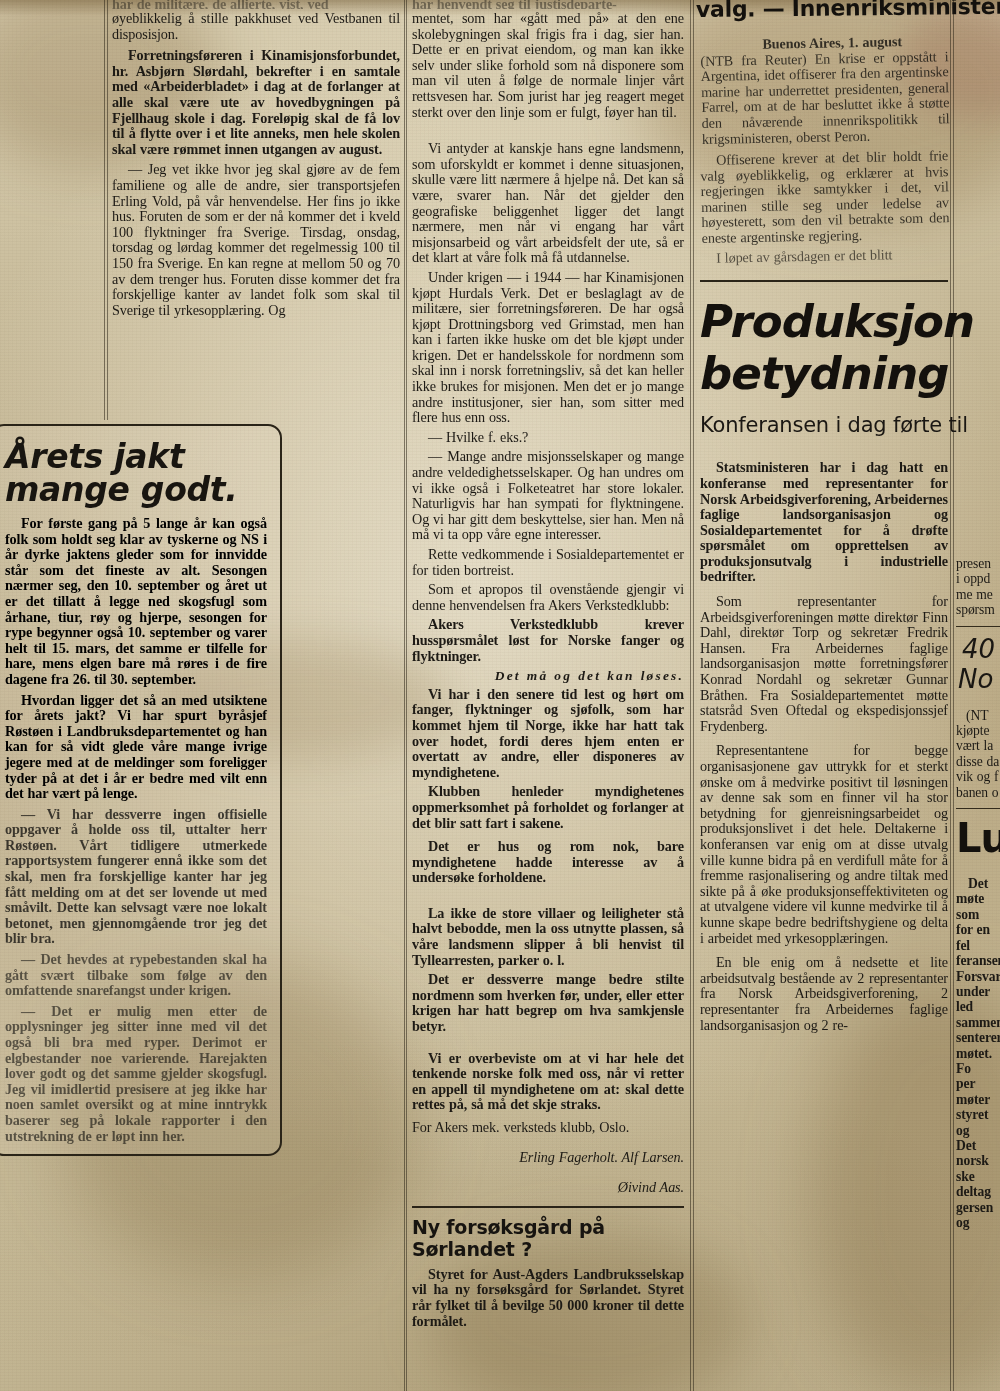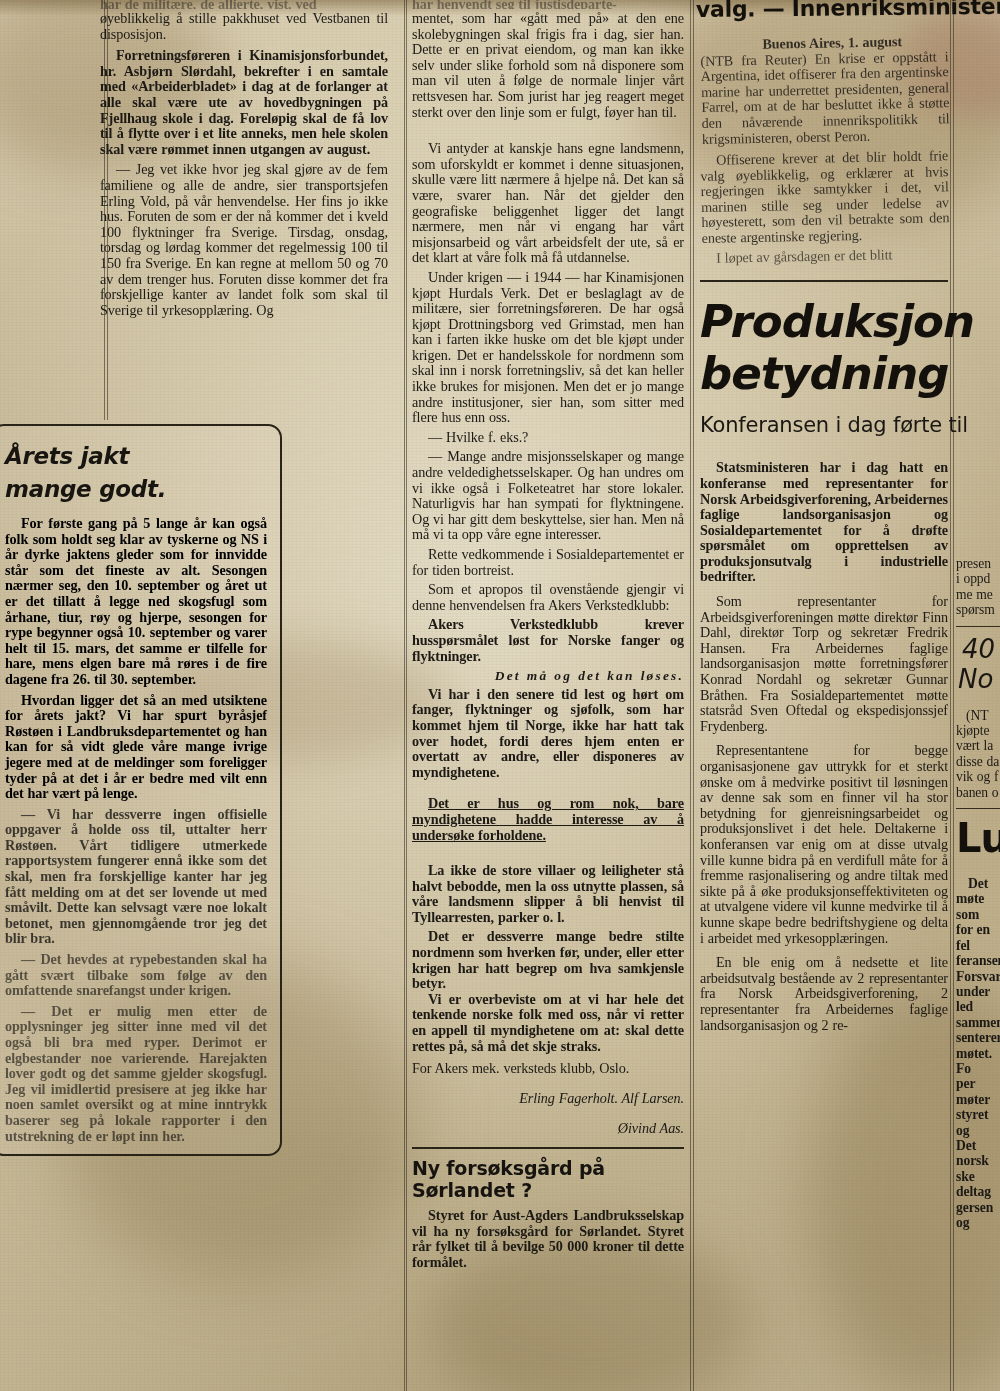--- a/index.html
+++ b/index.html
@@ -30,21 +30,21 @@
   }
   #stains{position:absolute;inset:0;pointer-events:none;}
   .stain{position:absolute;border-radius:50%;mix-blend-mode:multiply;}
   #topedge{
     position:absolute;left:0;right:0;top:0;height:16px;
     background:linear-gradient(180deg, rgba(120,98,60,.55), rgba(120,98,60,0));
     pointer-events:none;
   }
   
   .col{position:absolute;top:0;color:#1d1a15;}
-  #col1{left:100px;width:288px;}
+  #col1{left:112px;width:288px;}
   #col2{left:412px;width:272px;}
   #col3{left:700px;width:248px;}
   #col4{left:956px;width:46px;}
 
   .rule-v{
     position:absolute;top:0;bottom:0;width:0;
     border-left:1px solid rgba(45,38,24,.55);
   }
   p{margin:0;}
   .body{
@@ -78,21 +78,21 @@
     border:2.5px solid #2a2418;
     border-radius:14px;
     padding:14px 13px 10px 13px;
     box-sizing:border-box;
     background:rgba(255,250,232,.10);
   }
   #jaktbox h2{
     margin:0 0 10px 0;
     font-family:"DejaVu Sans", sans-serif;
     font-style:italic;font-weight:bold;
-    font-size:23px;line-height:33px;
+    font-size:33px;line-height:33px;
     letter-spacing:-.3px;
     color:#181510;
   }
   
   .hr-thick{border:0;border-top:2.5px solid #2a2418;margin:10px 0 8px 0;}
   .hr-thin{border:0;border-top:1.5px solid #342c1c;margin:8px 0 7px 0;}
   .smallhead{
     font-family:"DejaVu Sans", sans-serif;
     font-weight:bold;font-size:19px;line-height:22px;
     letter-spacing:-.2px;color:#171410;margin:2px 0 7px 0;
@@ -181,24 +181,25 @@
     <p class="body reg" style="margin-top:2px;">mentet, som har «gått med på» at den ene skolebygningen skal frigis fra i dag, sier han. Dette er en privat eiendom, og man kan ikke selv under slike forhold som nå disponere som man vil uten å følge de normale linjer vårt rettsvesen har. Som jurist har jeg reagert meget sterkt over den linje som er fulgt, føyer han til.</p>
     <p class="body reg ind" style="margin-top:21px;">Vi antyder at kanskje hans egne landsmenn, som uforskyldt er kommet i denne situasjonen, skulle være litt nærmere å hjelpe nå. Det kan så være, svarer han. Når det gjelder den geografiske beliggenhet ligger det langt nærmere, men når vi engang har vårt misjonsarbeid og vårt arbeidsfelt der ute, så er det klart at våre folk må få utdannelse.</p>
     <p class="body reg ind" style="margin-top:4px;">Under krigen — i 1944 — har Kinamisjonen kjøpt Hurdals Verk. Det er beslaglagt av de militære, sier forretningsføreren. De har også kjøpt Drottningsborg ved Grimstad, men han kan i farten ikke huske om det ble kjøpt under krigen. Det er handelsskole for nordmenn som skal inn i norsk forretningsliv, så det kan heller ikke brukes for misjonen. Men det er jo mange andre institusjoner, sier han, som sitter med flere hus enn oss.</p>
     <p class="body reg ind" style="margin-top:4px;">— Hvilke f. eks.?</p>
     <p class="body reg ind" style="margin-top:4px;">— Mange andre misjonsselskaper og mange andre veldedighetsselskaper. Og han undres om vi ikke også i Folketeatret har store lokaler. Naturligvis har han sympati for flyktningene. Og vi har gitt dem beskyttelse, sier han. Men nå må vi ta opp våre egne interesser.</p>
     <p class="body reg ind" style="margin-top:4px;">Rette vedkommende i Sosialdepartementet er for tiden bortreist.</p>
     <p class="body reg ind" style="margin-top:4px;">Som et apropos til ovenstående gjengir vi denne henvendelsen fra Akers Verkstedklubb:</p>
     <p class="body lede ind" style="margin-top:4px;">Akers Verkstedklubb krever husspørsmålet løst for Norske fanger og flyktninger.</p>
     <p class="body lede ind ctr spaced" style="margin-top:4px;font-size:13.4px;">Det må og det kan løses.</p>
     <p class="body lede ind" style="margin-top:3px;">Vi har i den senere tid lest og hørt om fanger, flyktninger og sjøfolk, som har kommet hjem til Norge, ikke har hatt tak over hodet, fordi deres hjem enten er overtatt av andre, eller disponeres av myndighetene.</p>
-    <p class="body lede ind" style="margin-top:16px;text-decoration:underline;">Det er hus og rom nok, bare myndighetene hadde interesse av å undersøke forholdene.</p>
+    <p class="body lede ind" style="margin-top:4px;">Klubben henleder myndighetenes oppmerksomhet på forholdet og forlanger at det blir satt fart i sakene.</p>
+    <p class="body lede ind" style="margin-top:8px;">Det er hus og rom nok, bare myndighetene hadde interesse av å undersøke forholdene.</p>
     <p class="body lede ind" style="margin-top:20px;">La ikke de store villaer og leiligheter stå halvt bebodde, men la oss utnytte plassen, så våre landsmenn slipper å bli henvist til Tyllearresten, parker o. l.</p>
     <p class="body lede ind" style="margin-top:4px;">Det er dessverre mange bedre stilte nordmenn som hverken før, under, eller etter krigen har hatt begrep om hva samkjensle betyr.</p>
-    <p class="body lede ind" style="margin-top:0;">Vi er overbeviste om at vi har hele det tenkende norske folk med oss, når vi retter en appell til myndighetene om at: skal dette rettes på, så må det skje straks.</p>
+    <p class="body lede ind" style="margin-top:16px;">Vi er overbeviste om at vi har hele det tenkende norske folk med oss, når vi retter en appell til myndighetene om at: skal dette rettes på, så må det skje straks.</p>
     <p class="body reg" style="margin-top:7px;">For Akers mek. verksteds klubb, Oslo.</p>
     <p class="body reg ital ctr" style="margin-top:14px;">Erling Fagerholt.  Alf Larsen.</p>
     <p class="body reg ital ctr" style="margin-top:15px;">Øivind Aas.</p>
 
     <hr class="hr-thick">
     <h3 class="smallhead">Ny forsøksgård på Sørlandet ?</h3>
     <p class="body lede ind">Styret for Aust-Agders Landbruksselskap vil ha ny forsøksgård for Sørlandet. Styret rår fylket til å bevilge 50 000 kroner til dette formålet.</p>
   </div>
 
   <div class="col" id="col3">

